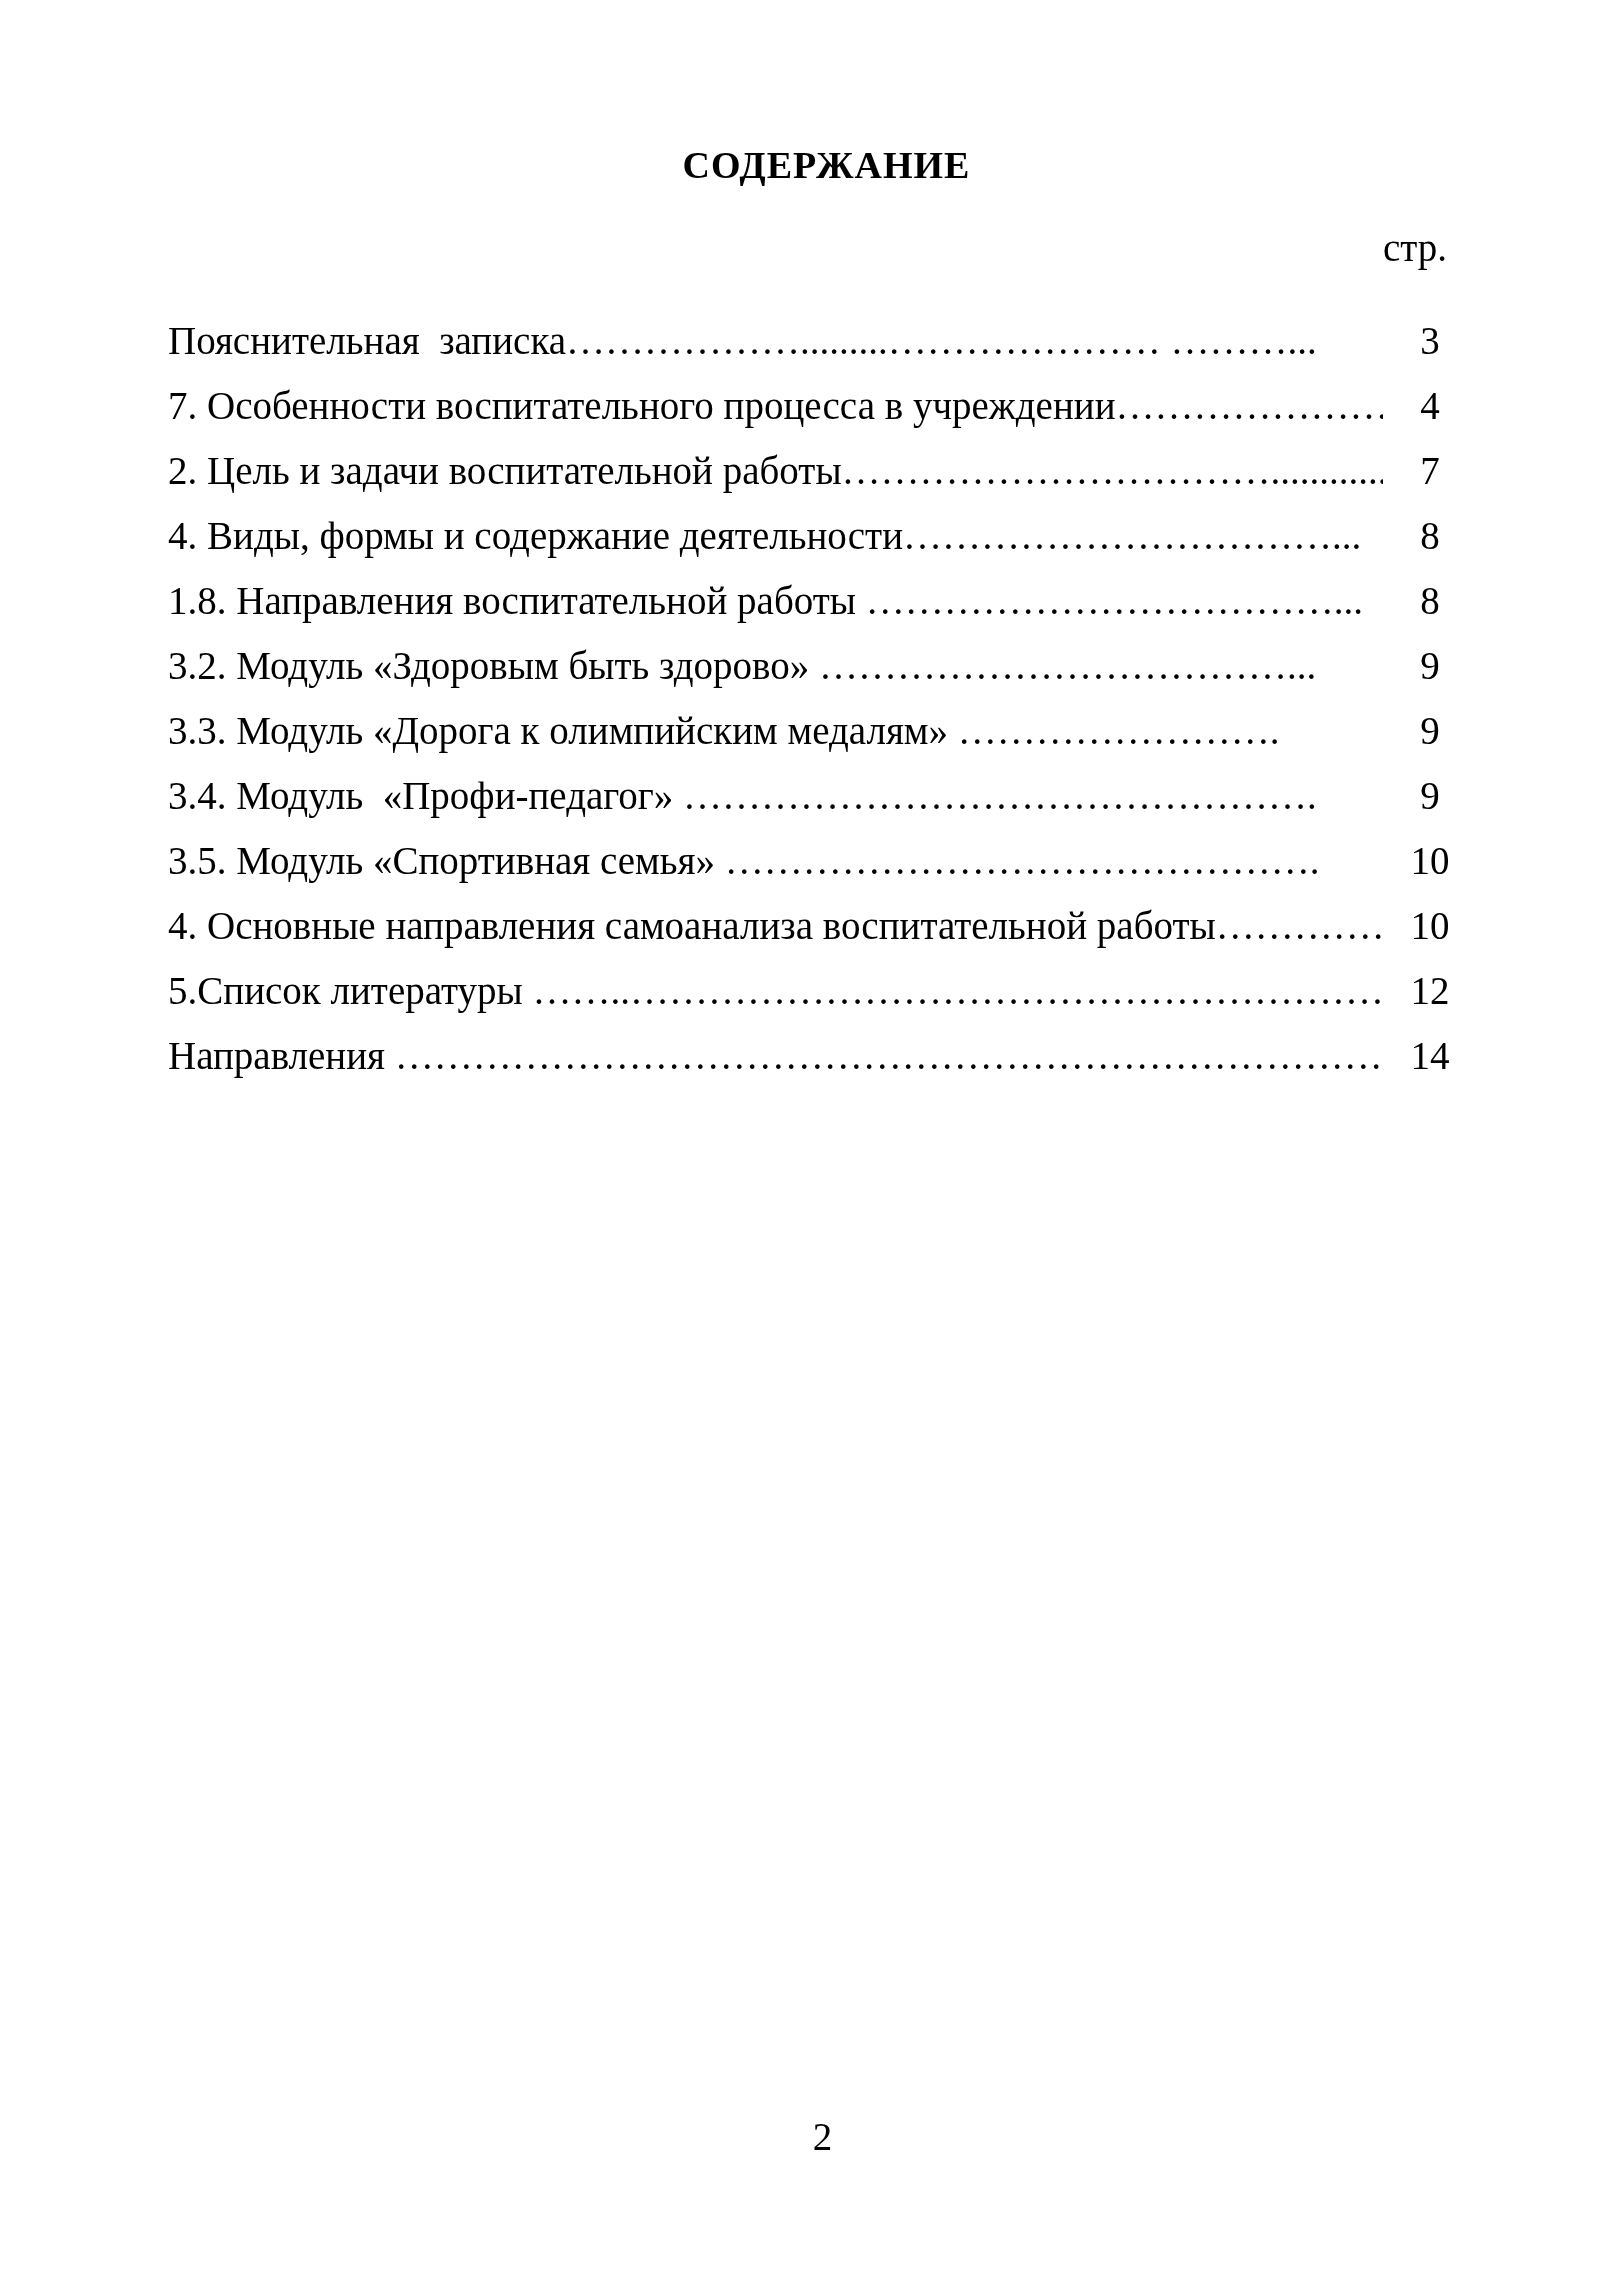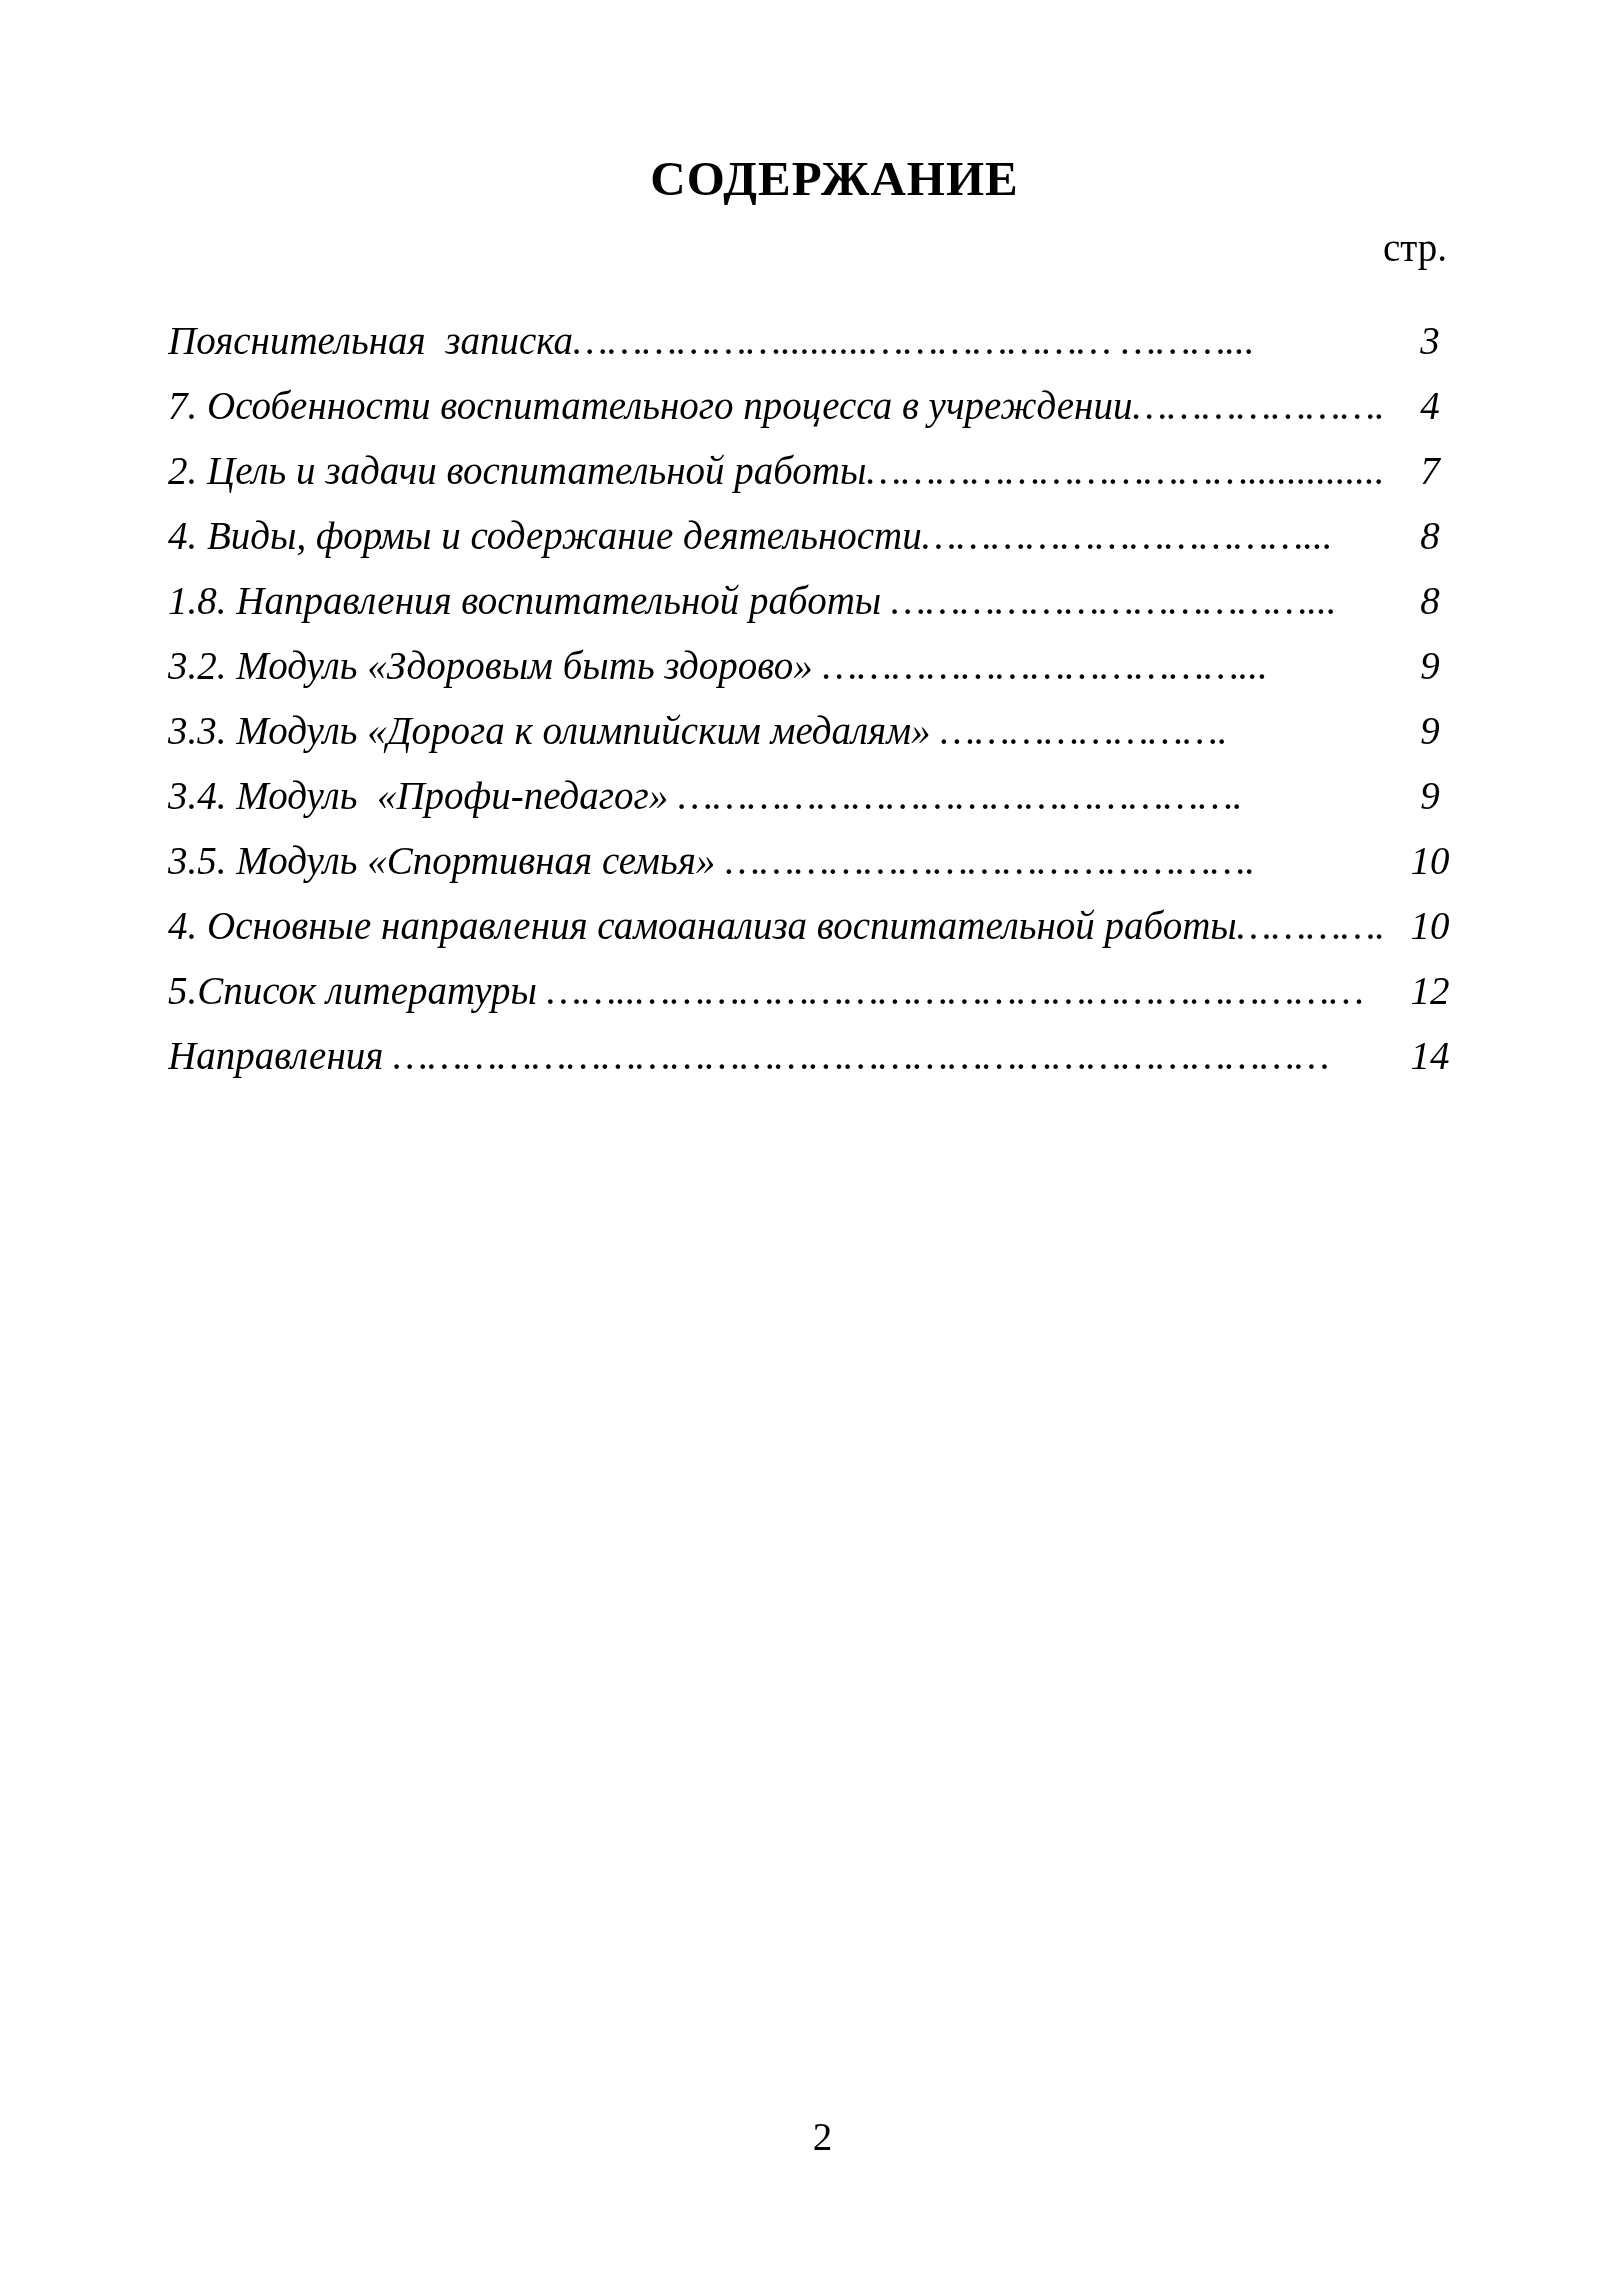--- a/index.html
+++ b/index.html
@@ -15,24 +15,24 @@
     color: #000000;
     font-family: "Liberation Serif", "DejaVu Serif", serif;
     font-size: 39px;
     overflow: hidden;
   }
   .doc-title {
     position: absolute;
     top: 142px;
     left: 168px;
     width: 1309px;
-    margin: 12px;
+    margin: 4px;
     text-align: center;
     font-weight: 700;
-    font-size: 49px;
+    font-size: 38px;
     line-height: 1;
     letter-spacing: 1px;
   }
   .str-header {
     position: absolute;
     top: 228px;
     left: 1383px;
     width: 94px;
     text-align: left;
     line-height: 1;
@@ -40,21 +40,20 @@
   .toc {
     position: absolute;
     top: 308px;
     left: 168px;
     width: 1309px;
   }
   .toc-row {
     display: flex;
     align-items: flex-end;
     line-height: 65px;
-    font-style: italic;
   }
   .toc-text {
     flex: none;
     width: 1215px;
     overflow: hidden;
     white-space: pre;
   }
   .toc-page {
     flex: 1 1 auto;
     text-align: center;

